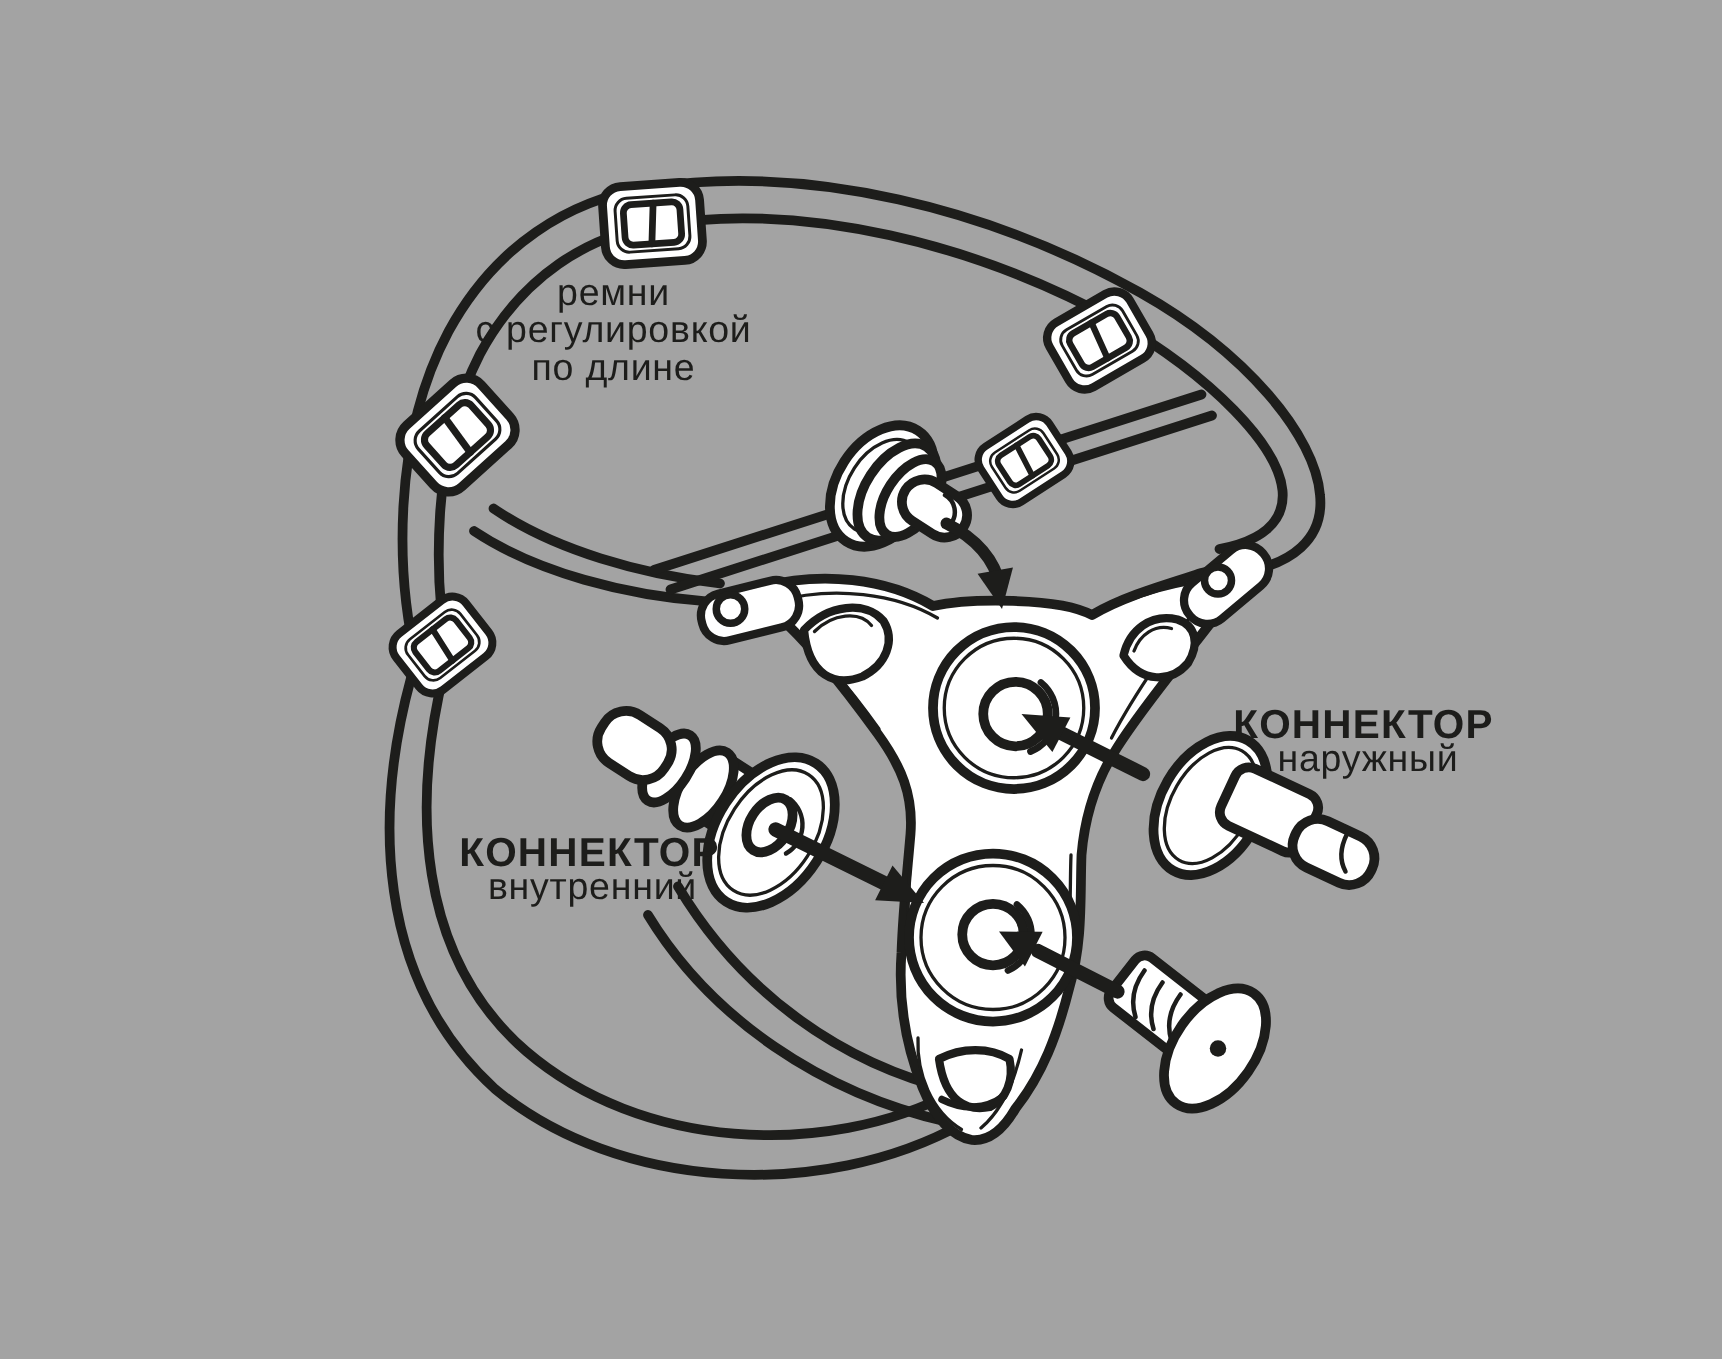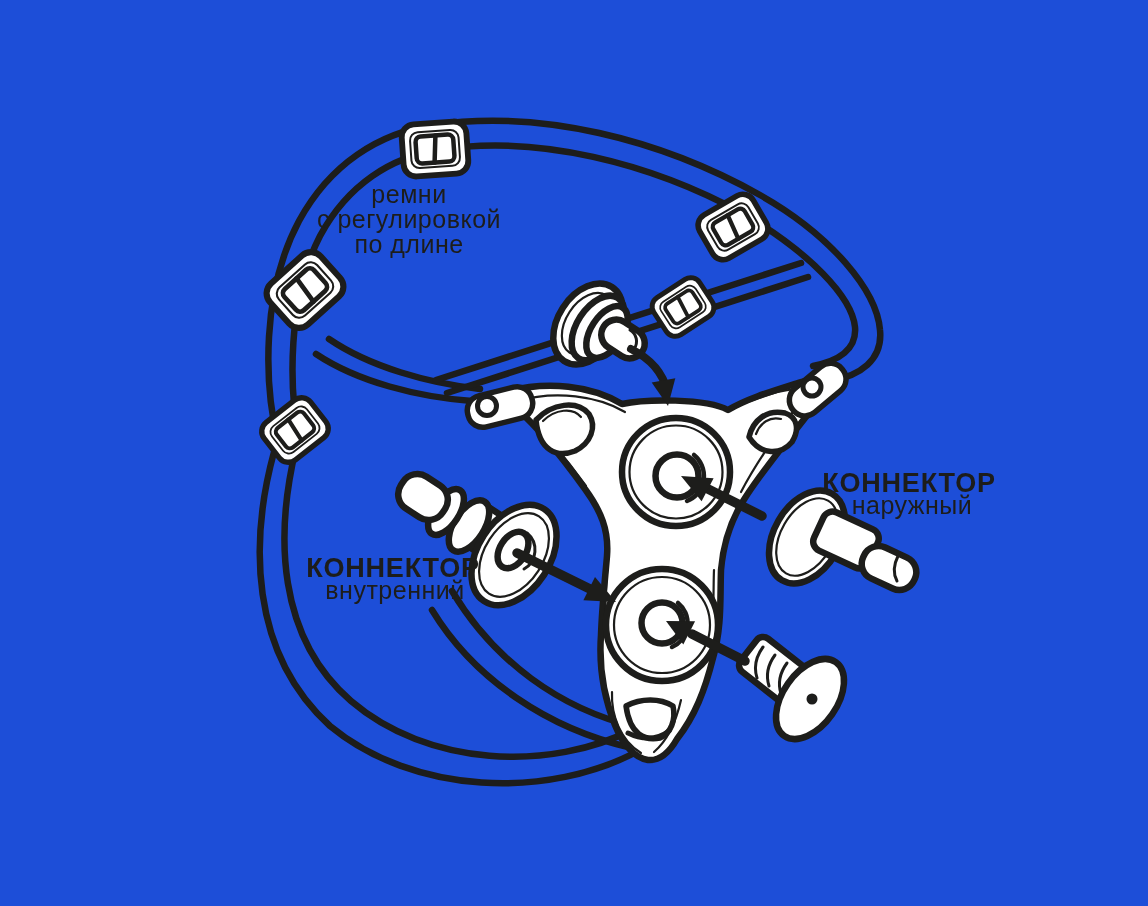--- a/index.html
+++ b/index.html
@@ -2,21 +2,21 @@
 <html><head>
 <meta charset="utf-8">
 <style>
   html,body{margin:0;padding:0;}
   body{
     width:1148px;height:906px;
     background:#ffffff;
     font-family:"Liberation Sans",sans-serif;
     overflow:hidden;
   }
-  .stage{position:relative;width:1148px;height:906px;background:#1d4ed8;}
+  .stage{position:relative;width:1148px;height:906px;background:#a3a3a3;}
   svg{display:block;}
   svg text{stroke:none;}
   .w65{stroke-width:6.5;}
   .w55{stroke-width:5.5;}
   .w5{stroke-width:5;}
   .w45{stroke-width:4.5;}
   .w3{stroke-width:3;}
   .w2{stroke-width:2.2;}
   .w8{stroke-width:8;}
   .w95{stroke-width:9.5;}

